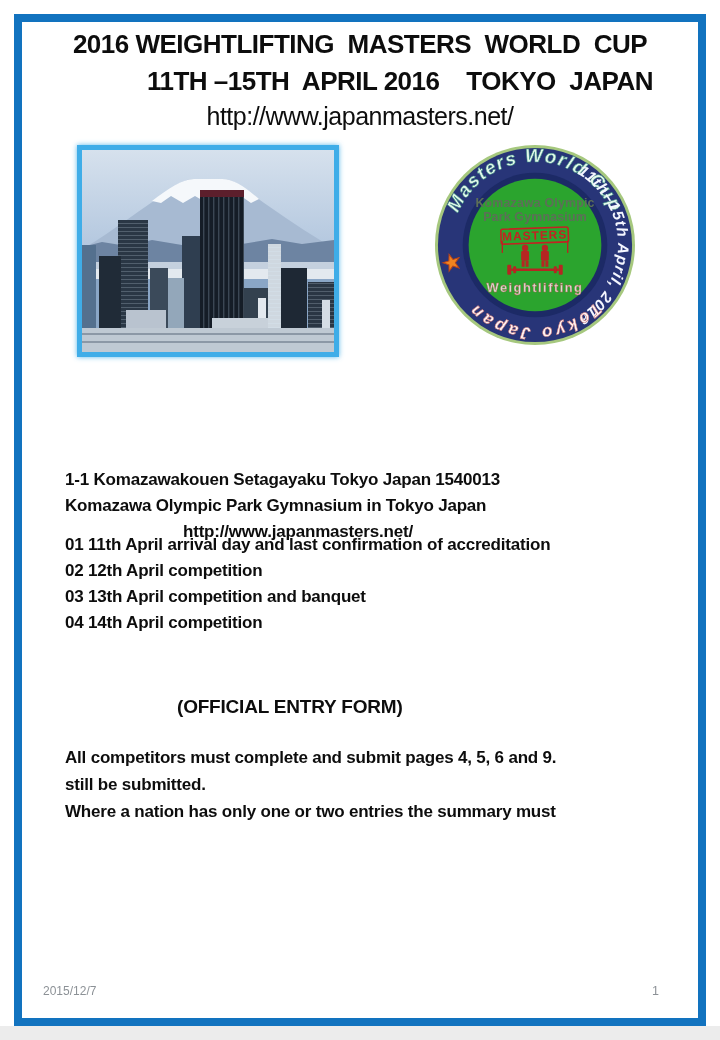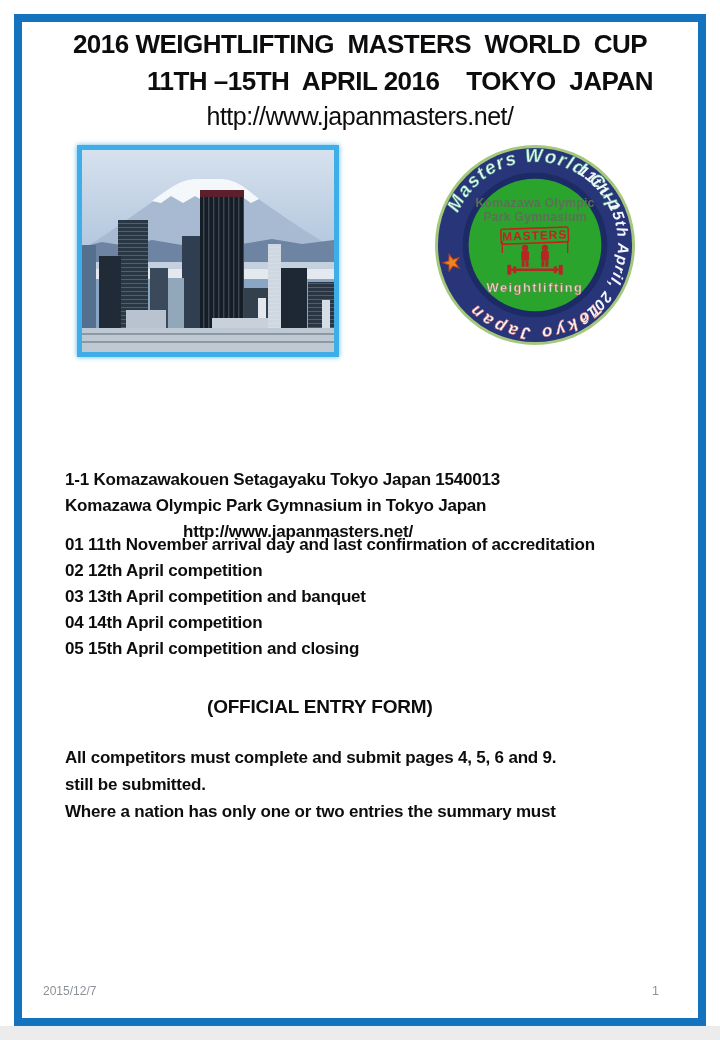--- a/index.html
+++ b/index.html
@@ -30,21 +30,21 @@
   .arc-right { font-size:15.5px; fill:#f4f6ff; letter-spacing:1px; }
   .arc-bottom { font-size:17px; fill:#fdf3f3; stroke:#cc7070; stroke-width:.5; letter-spacing:3px; }
   .venue-text { font-size:12.5px; font-weight:bold; fill:#5d6f58; letter-spacing:.2px; }
   .banner-text { font-size:12px; font-weight:bold; fill:#c42222; letter-spacing:1px; }
   .sport-text { font-size:13px; font-weight:bold; fill:#d6ded4; stroke:#c25555; stroke-width:.35; letter-spacing:1.5px; }
 
   .body-text { font-weight:bold; font-size:17px; letter-spacing:-0.2px; line-height:26px; }
   .address { position:absolute; left:65px; top:430px;margin-top:37px; }
   .address-url { padding-left:118px; }
   .schedule { position:absolute; left:65px; top:532px; }
-  .entry-heading { position:absolute; left:177px; top:696px; font-weight:bold; font-size:19px; letter-spacing:-0.2px;margin-left:30px; }
+  .entry-heading { position:absolute; left:177px; top:696px; font-weight:bold; font-size:19px; letter-spacing:-0.2px; }
   .notice { position:absolute; left:65px; top:744px; line-height:27px; }
 
   .footer-date { position:absolute; left:43px; top:984px; font-size:12px; color:#8c9196; letter-spacing:0; }
   .footer-page { position:absolute; left:652px; top:984px; font-size:12.5px; color:#8c9196; }
 </style>
 </head>
 <body>
 
 <div class="page">
   <div class="frame"></div>
@@ -153,25 +153,24 @@
     </svg>
   </div>
 
   <div class="address body-text">
     <div>1-1 Komazawakouen Setagayaku Tokyo Japan 1540013</div>
     <div>Komazawa Olympic Park Gymnasium in Tokyo Japan</div>
     <div class="address-url">http://www.japanmasters.net/</div>
   </div>
 
   <div class="schedule body-text">
-    <div>01 11th November arrival day and last confirmation of accreditation</div>
+    <div>01 11th April arrival day and last confirmation of accreditation</div>
     <div>02 12th April competition</div>
     <div>03 13th April competition and banquet</div>
     <div>04 14th April competition</div>
-    <div>05 15th April competition and closing</div>
   </div>
 
   <div class="entry-heading">(OFFICIAL ENTRY FORM)</div>
 
   <div class="notice body-text">
     <div>All competitors must complete and submit pages 4, 5, 6 and 9.</div>
     <div>still be submitted.</div>
     <div>Where a nation has only one or two entries the summary must</div>
   </div>
 

